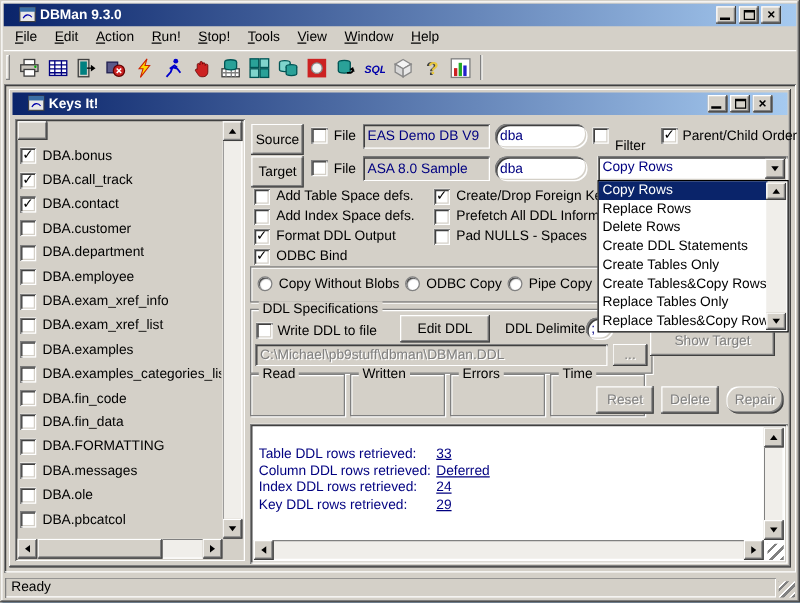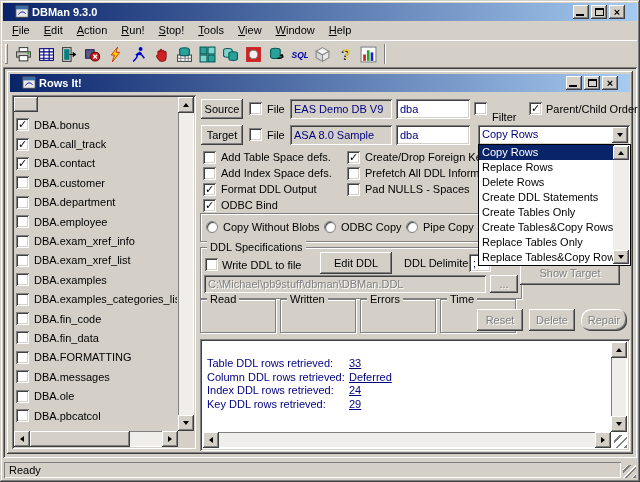--- a/index.html
+++ b/index.html
@@ -47,25 +47,25 @@
       box-shadow:inset 1px 1px 1px #404040;}
   .vscroll{position:absolute;right:2px;top:2px;width:16px;bottom:18px;background:#f0eeea;}
   .hscroll{position:absolute;left:2px;right:18px;bottom:2px;height:16px;background:#f0eeea;}
   .sbtn{position:absolute;width:16px;height:16px;display:flex;align-items:center;justify-content:center;
         background:#d4d0c8;box-shadow:inset -1px -1px 0 #404040,inset 1px 1px 0 #fff,inset -2px -2px 0 #808080,inset 2px 2px 0 #d4d0c8;}
   .tri-up{width:0;height:0;border-left:3px solid transparent;border-right:3px solid transparent;border-bottom:4px solid #000;}
   .tri-down{width:0;height:0;border-left:3px solid transparent;border-right:3px solid transparent;border-top:4px solid #000;}
   .tri-left{width:0;height:0;border-top:3px solid transparent;border-bottom:3px solid transparent;border-right:4px solid #000;}
   .tri-right{width:0;height:0;border-top:3px solid transparent;border-bottom:3px solid transparent;border-left:4px solid #000;}
   
-  .pbtn{position:absolute;height:20px;display:flex;align-items:center;justify-content:center;
+  .pbtn{position:absolute;height:25px;display:flex;align-items:center;justify-content:center;
         background:#d4d0c8;box-shadow:inset -1px -1px 0 #404040,inset 1px 1px 0 #fff,inset -2px -2px 0 #808080,inset 2px 2px 0 #d4d0c8;}
   .field{position:absolute;height:20px;display:flex;align-items:center;padding:0 4px;color:#000080;background:#d4d0c8;
          box-shadow:inset 1px 1px 0 #808080,inset -1px -1px 0 #fff,inset 2px 2px 0 #404040,inset -2px -2px 0 #d4d0c8;white-space:nowrap;overflow:hidden;}
-  .field.white{background:#fff;}
+  .field.white{background:#fff;border-radius:10px;}
   .cklabel{position:absolute;white-space:nowrap;}
   .abs{position:absolute;}
   .groupbox{position:absolute;border:1px solid #808080;box-shadow:inset 1px 1px 0 #fff,1px 1px 0 #fff;}
   .gb-label{position:absolute;top:-7px;left:6px;background:#d4d0c8;padding:0 3px;white-space:nowrap;}
   .disabled{color:#808080 !important;text-shadow:1px 1px 0 #fff;}
   .combo{position:absolute;height:20px;background:#fff;
          box-shadow:inset 1px 1px 0 #808080,inset -1px -1px 0 #fff,inset 2px 2px 0 #404040,inset -2px -2px 0 #d4d0c8;}
   .combo .val{position:absolute;left:4px;top:3px;color:#000080;white-space:nowrap;}
   .combo .drop{position:absolute;right:2px;top:2px;width:16px;height:16px;display:flex;align-items:center;justify-content:center;
          background:#d4d0c8;box-shadow:inset -1px -1px 0 #404040,inset 1px 1px 0 #fff,inset -2px -2px 0 #808080,inset 2px 2px 0 #d4d0c8;}
@@ -236,21 +236,21 @@
 
     <div class="child">
       <div class="titlebar">
         <span style="display:flex">
             <svg width="14" height="14" viewBox="0 0 16 16">
               <rect x="1" y="1" width="14" height="13" fill="#e8e8e8" stroke="#404040"></rect>
               <rect x="1" y="1" width="14" height="4" fill="#3a6ea5"></rect>
               <path d="M4 11c2-4 6-4 8-1" stroke="#0000aa" fill="none"></path>
             </svg>
           </span>
-        <span class="title">Rows It!</span>
+        <span class="title">Keys It!</span>
         <span class="winbtns">
           <span class="winbtn raised">
               <span class="g-min"></span>
             </span>
           <span class="winbtn raised">
               <span class="g-max"></span>
             </span>
           <span class="winbtn raised">
               <span class="g-close">×</span>
             </span>

